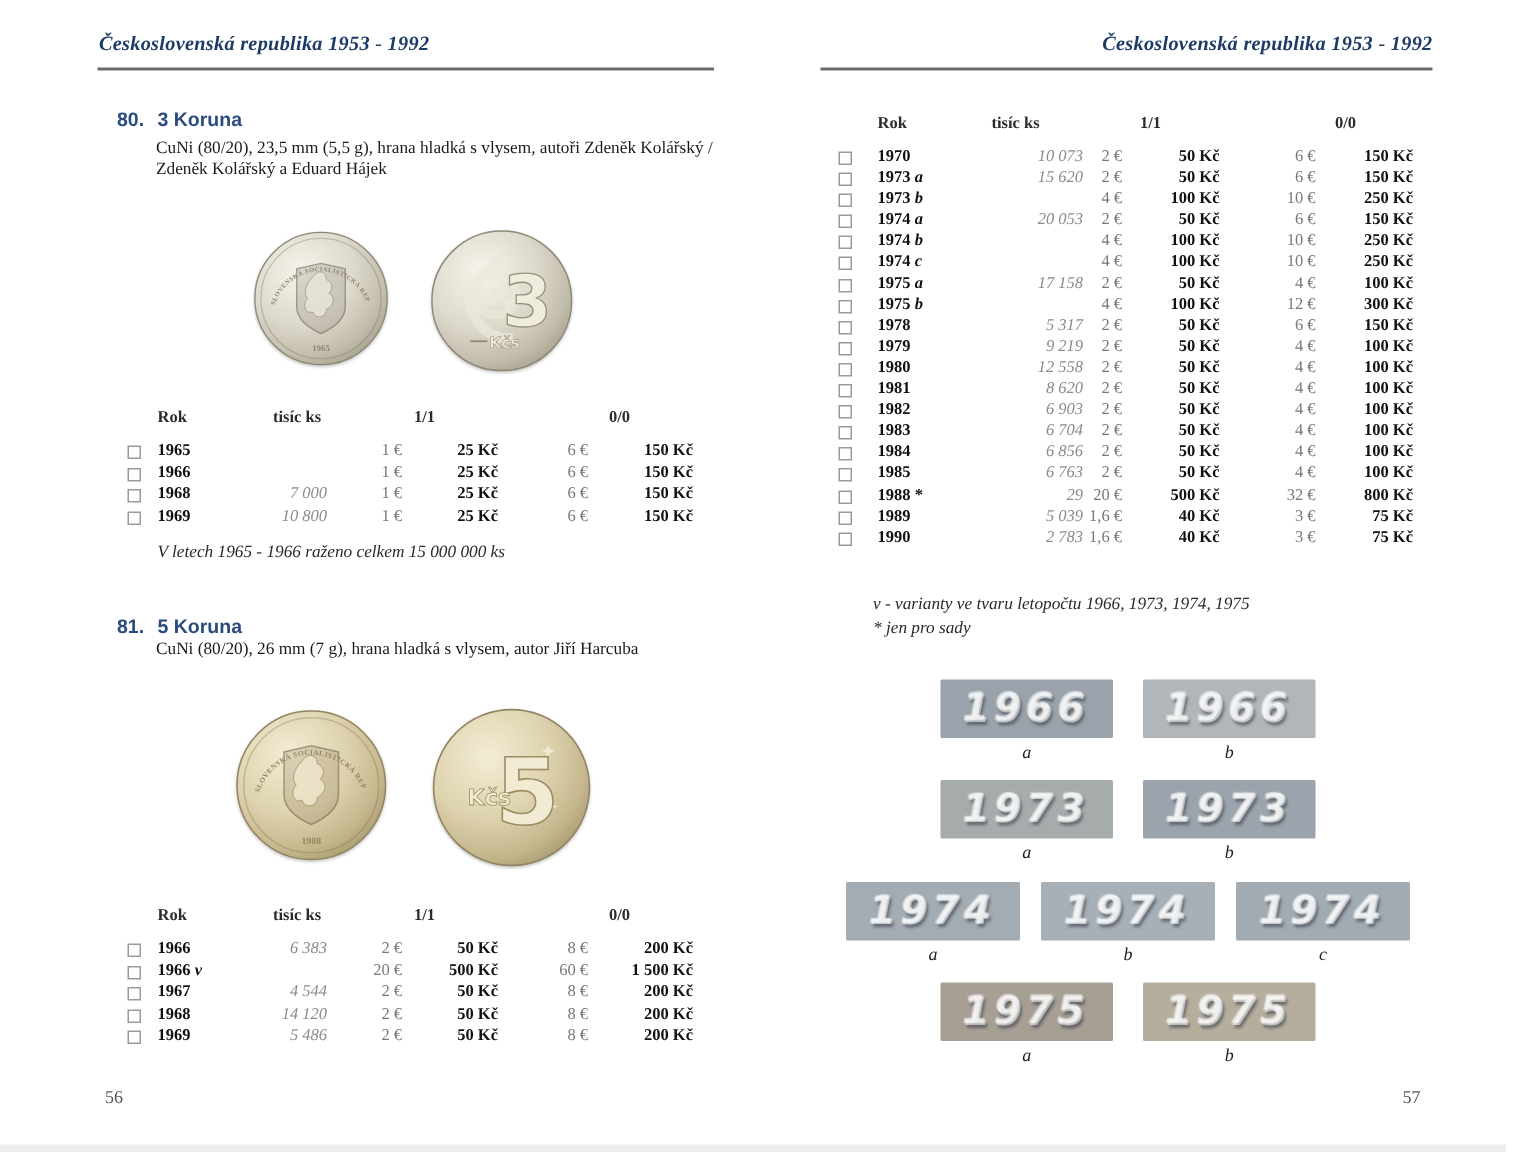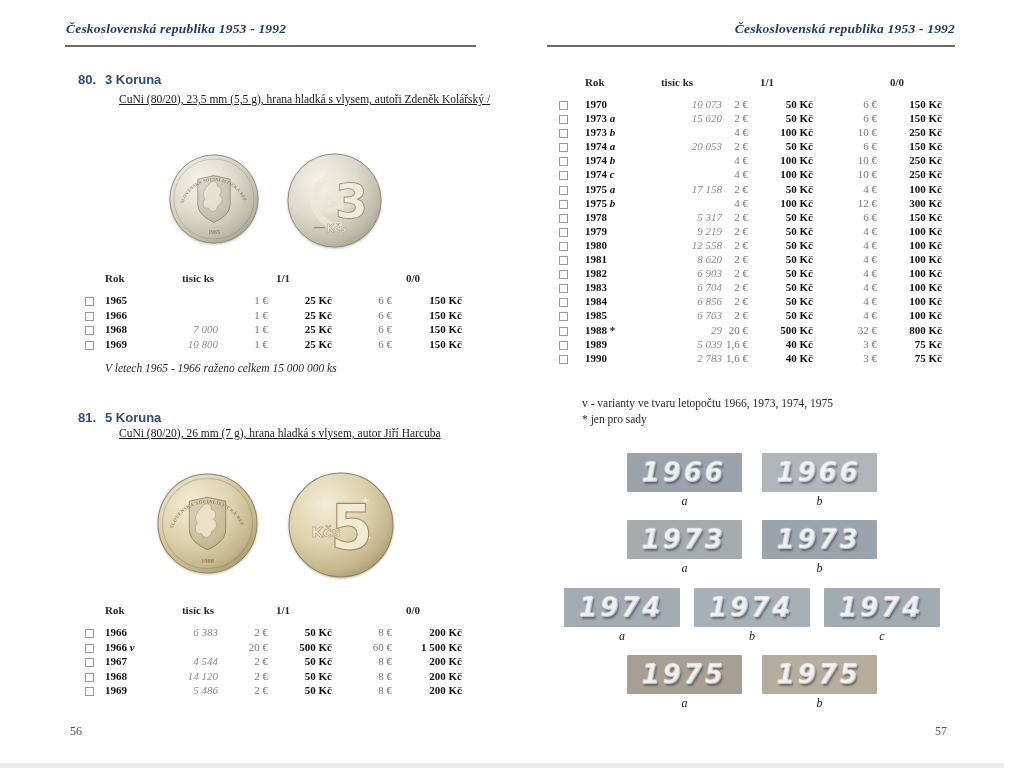--- a/index.html
+++ b/index.html
@@ -10,23 +10,23 @@
   .phead{position:absolute;top:21px;font:bold italic 13.5px "Liberation Serif",serif;color:#1d3b66;letter-spacing:.2px;}
   .phead.left{left:66px;width:411px;}
   .phead.right{left:547px;width:408px;text-align:right;}
   .rule{position:absolute;top:45px;height:2px;background:#6b6b6b;}
   .rule.left{left:65px;width:411px;}
   .rule.right{left:547px;width:408px;}
 
   
   .sec{position:absolute;left:78px;font-family:"Liberation Sans",sans-serif;font-weight:bold;font-size:13px;color:#2b4c7e;}
   .sec .num{display:inline-block;width:27px;}
-  .desc{position:absolute;left:119px;width:382px;font-size:11.5px;line-height:14px;color:#1a1a1a;text-decoration:underline;}
+  .desc{position:absolute;left:104px;width:382px;font-size:11.5px;line-height:14px;color:#1a1a1a;}
   .note{position:absolute;left:105px;font-style:italic;font-size:11.5px;color:#2a2a2a;}
-  .footnote{position:absolute;left:582px;font-size:11.5px;color:#2a2a2a;}
+  .footnote{position:absolute;left:582px;font-style:italic;font-size:11.5px;color:#2a2a2a;}
 
   
   .tbl{position:absolute;font-size:11px;}
   #t80{left:78px;top:272px;width:384px;}
   #t81{left:78px;top:604px;width:384px;}
   #t57{left:552px;top:76px;width:390px;}
   .thead{position:relative;height:18px;font-weight:bold;color:#2b2b2b;}
   .h-rok{position:absolute;left:27px;}
   .h-tisic{position:absolute;left:80px;width:80px;text-align:center;}
   .h-11{position:absolute;left:150px;width:110px;text-align:center;}
@@ -86,20 +86,21 @@
   <div class="rule left"></div>
 
   <div class="phead right">Československá republika 1953 - 1992</div>
   <div class="rule right"></div>
 
   <div class="sec" style="top:72px">
     <span class="num">80.</span><span>3 Koruna</span>
   </div>
   <div class="desc" style="top:92px">
     <div>CuNi (80/20), 23,5 mm (5,5 g), hrana hladká s vlysem, autoři Zdeněk Kolářský /</div>
+    <div>Zdeněk Kolářský a Eduard Hájek</div>
   </div>
 
   <div class="coin" id="coin80a">
     <svg viewBox="0 0 100 100" xmlns="http://www.w3.org/2000/svg">
       <defs>
         <radialGradient id="gs1" cx="35%" cy="30%" r="80%">
           <stop offset="0" stop-color="#f6f4ec"></stop>
             <stop offset=".5" stop-color="#ddd9cb"></stop>
           <stop offset=".8" stop-color="#c2bcab"></stop>
             <stop offset="1" stop-color="#a39d8b"></stop>

